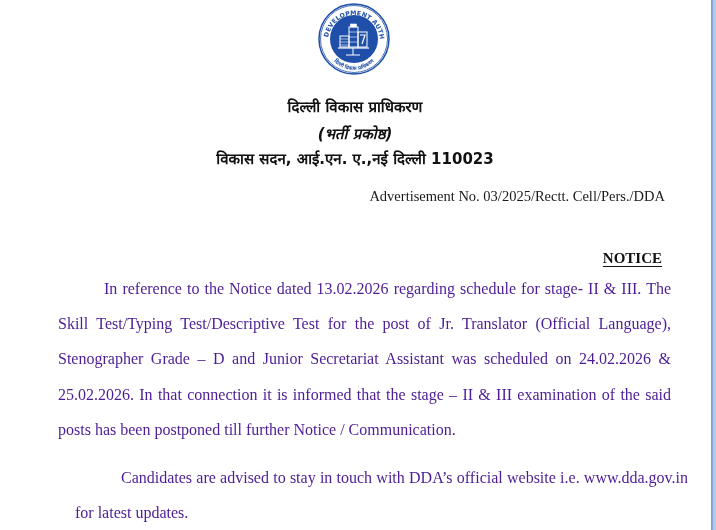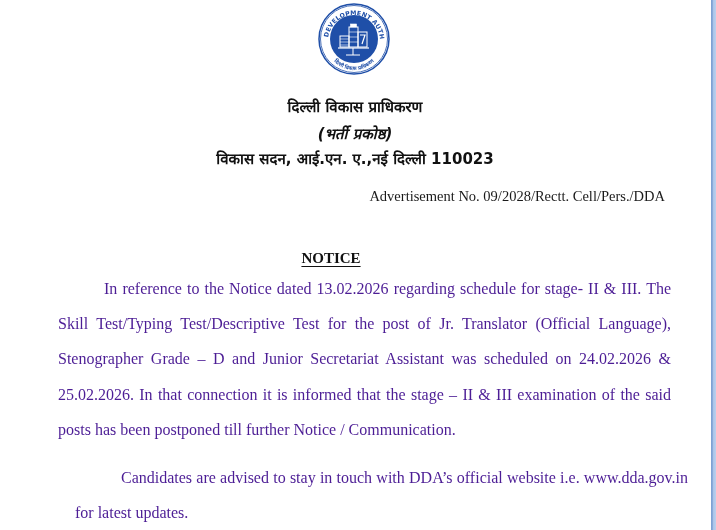--- a/index.html
+++ b/index.html
@@ -58,21 +58,21 @@
       top: 188px;
       font-size: 14.5px;
       color: #1a1a1a;
       white-space: nowrap;
     }
     .notice-title {
       position: absolute;
       left: 0;
       width: 662px;
       top: 250px;
-      text-align: center;
+      text-align: right;
       font-weight: bold;
       font-size: 15px;
       text-decoration: underline;
       text-underline-offset: 3px;
     }
     .para {
       position: absolute;
       left: 58px;
       width: 613px;
       font-size: 16px;
@@ -124,21 +124,21 @@
         <line x1="35" y1="45" x2="35" y2="52" stroke-width="1"></line>
         <line x1="28" y1="52" x2="42" y2="52" stroke-width="1"></line>
       </g>
     </svg>
   </div>
 
   <div class="hdr hdr1">दिल्ली विकास प्राधिकरण</div>
   <div class="hdr hdr2">(भर्ती प्रकोष्ठ)</div>
   <div class="hdr hdr3">विकास सदन, आई.एन. ए.,नई दिल्ली 110023</div>
 
-  <div class="advert">Advertisement No. 09/2028/Rectt. Cell/Pers./DDA</div>
+  <div class="advert">Advertisement No. 03/2025/Rectt. Cell/Pers./DDA</div>
 
   <div class="notice-title">NOTICE</div>
 
   <div class="para para1"><span class="indent"></span><span>In reference to the Notice dated 13.02.2026 regarding schedule for stage- II &amp; III. The Skill Test/Typing Test/Descriptive Test for the post of Jr. Translator (Official Language), Stenographer Grade – D and Junior Secretariat Assistant was scheduled on 24.02.2026 &amp; 25.02.2026. In that connection it is informed that the stage – II &amp; III examination of the said posts has been postponed till further Notice / Communication.</span></div>
 
   <div class="para para2"><span class="indent"></span><span>Candidates are advised to stay in touch with DDA’s official website i.e. www.dda.gov.in for latest updates.</span></div>
 
 </div>
 
 <div class="right-edge"></div>

